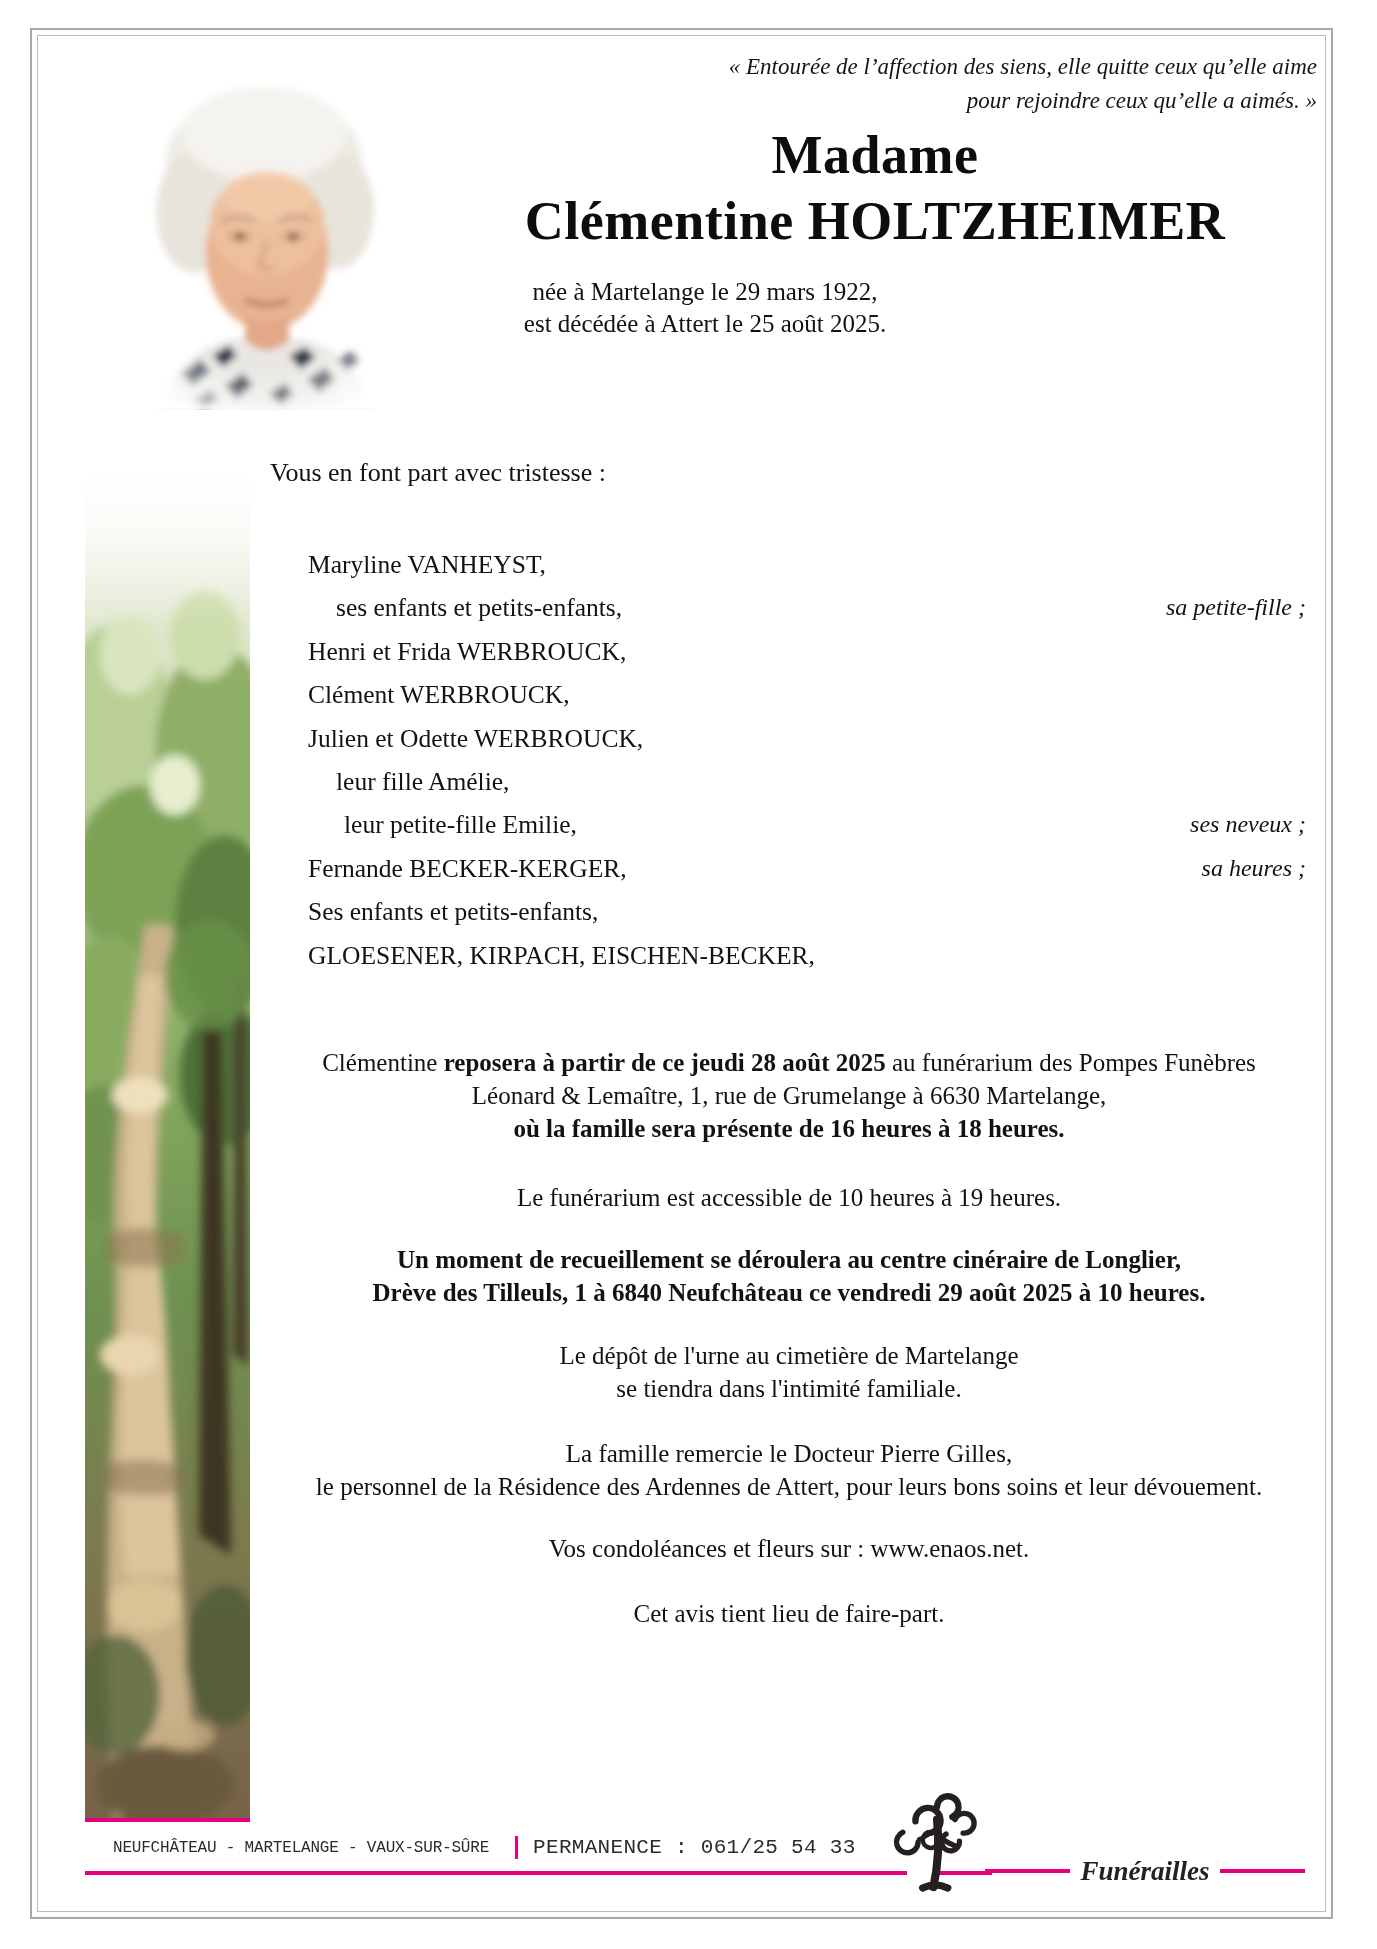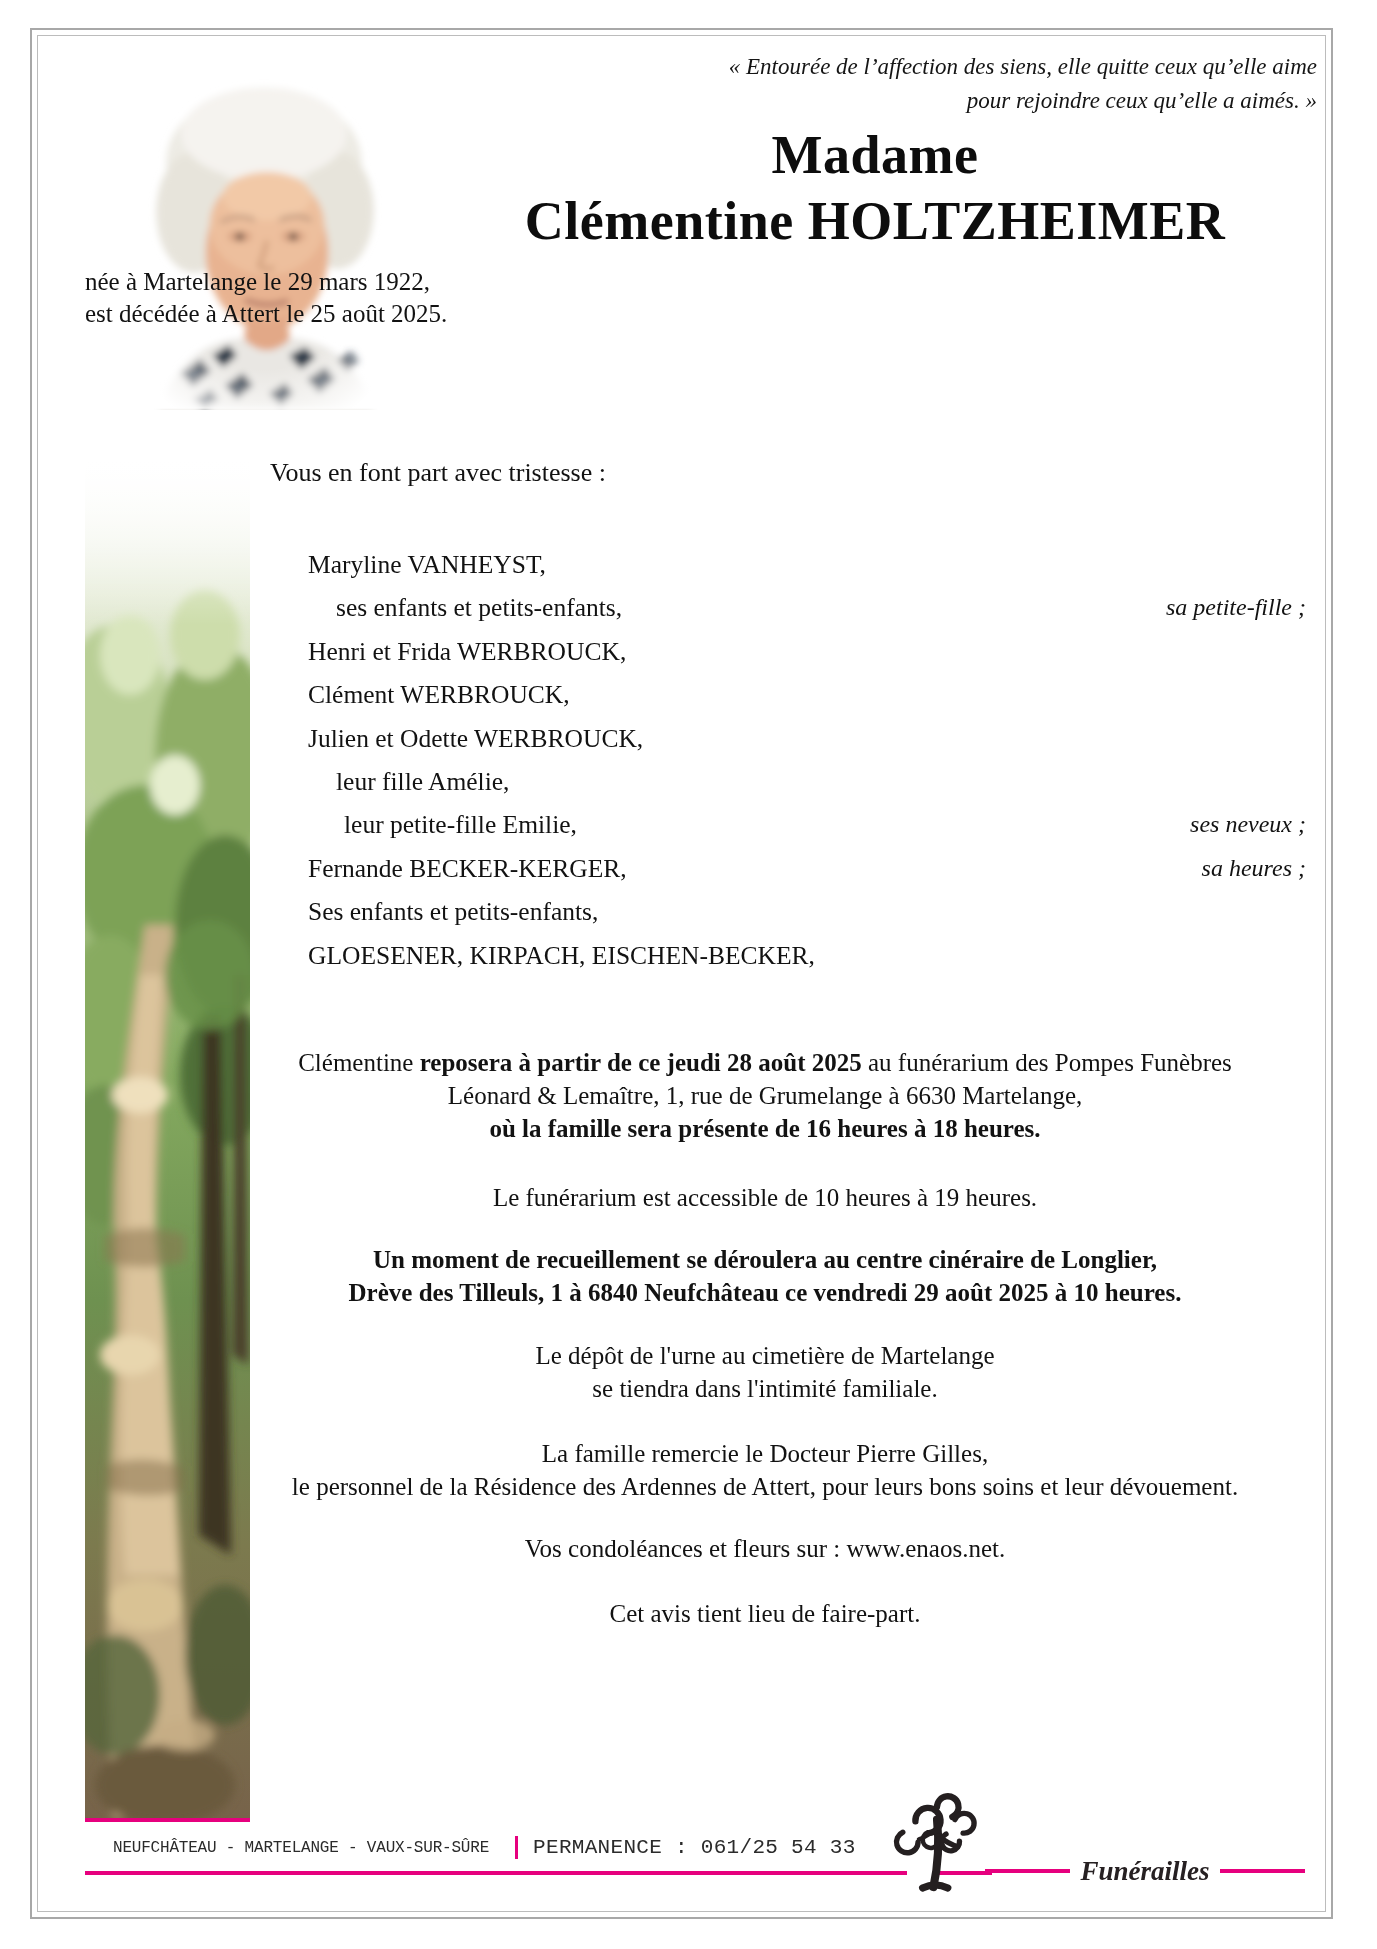--- a/index.html
+++ b/index.html
@@ -18,32 +18,32 @@
     position:absolute;right:46px;top:50px;width:760px;
     text-align:right;font-style:italic;font-size:23px;line-height:34px;color:#151515;
   }
 
   .portrait{position:absolute;left:128px;top:60px;width:272px;height:350px;}
   .portrait svg{width:100%;height:100%;display:block;}
 
   .title-block{position:absolute;left:410px;top:122px;width:930px;text-align:center;}
   .title-line{font-weight:bold;font-size:54px;line-height:66px;letter-spacing:0.5px;color:#0d0d0d;text-align:center;}
 
-  .dates-block{position:absolute;left:85px;top:266px;width:1240px;text-align:left;font-size:25px;line-height:32px;}
+  .dates-block{position:absolute;left:85px;top:276px;width:1240px;text-align:center;font-size:25px;line-height:32px;}
 
   .intro{position:absolute;left:270px;top:458px;font-size:26px;}
 
   .family{position:absolute;left:270px;top:543px;width:1036px;}
   .fam-row{position:relative;height:43.4px;font-size:25.5px;line-height:43.4px;white-space:nowrap;margin-left:38px;}
   .fam-row.indent-a .fam-name{padding-left:28px;}
   .fam-row.indent-b .fam-name{padding-left:36px;}
   .fam-rel{position:absolute;right:0;top:0;font-style:italic;font-size:24px;}
 
   .ceremony p{margin:0;text-align:center;font-size:25px;line-height:33px;}
-  .cp{position:absolute;left:250px;width:1030px;}
+  .cp{position:absolute;left:250px;width:1030px;padding-left:24px;}
   .b{font-weight:bold;}
 
   .forest{position:absolute;left:85px;top:455px;width:165px;height:1363px;}
   .forest svg{width:100%;height:100%;display:block;}
   .forest-underline{position:absolute;left:85px;top:1818px;width:165px;height:4px;background:#e6007e;}
 
   .footer-row{
     position:absolute;left:85px;top:1836px;display:flex;align-items:center;
     font-family:Liberation Mono, monospace;color:#2b2b2b;margin-left:28px;
   }

